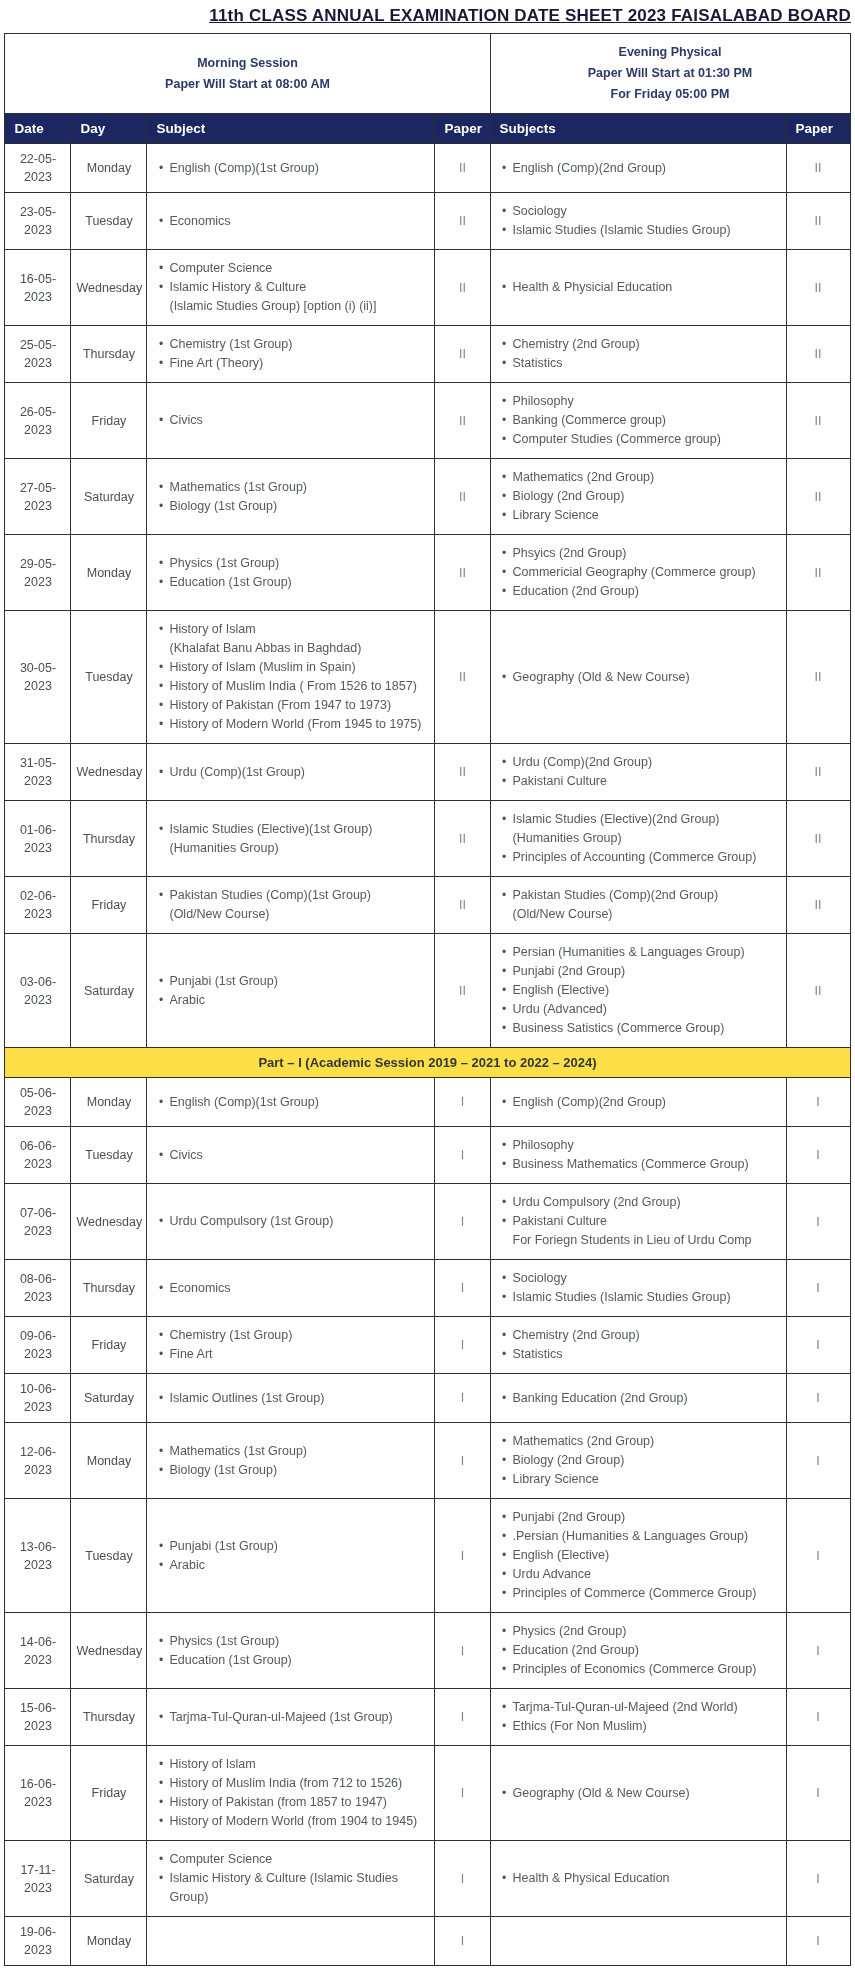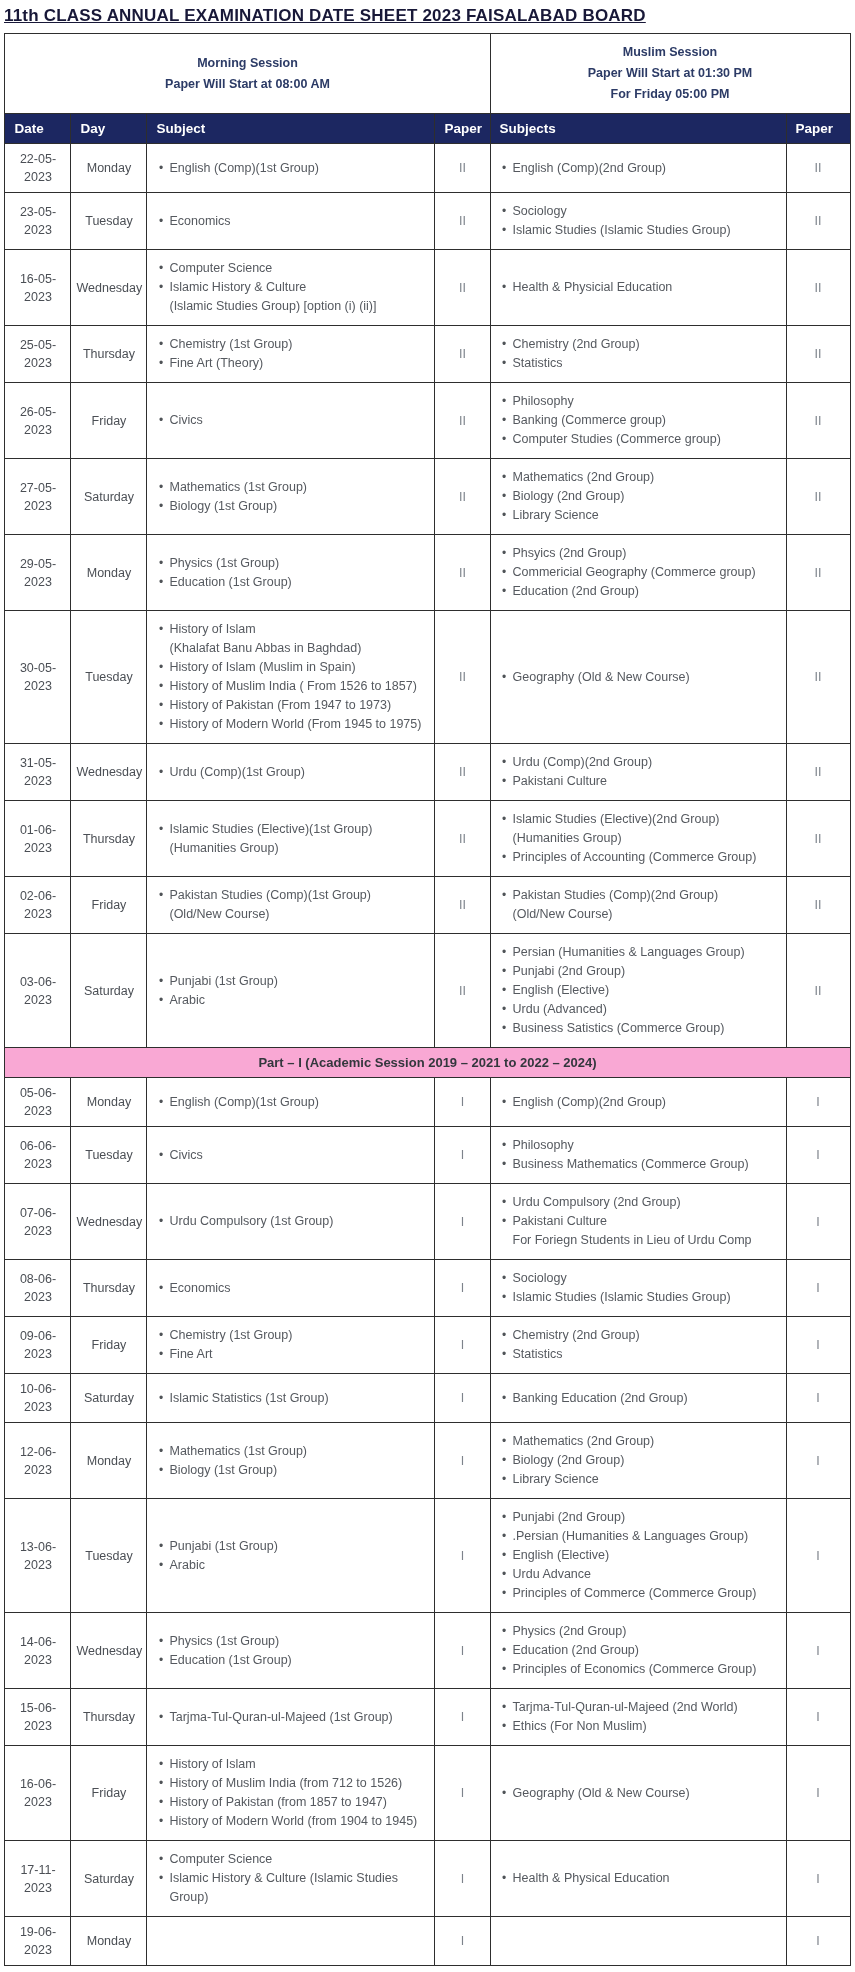--- a/index.html
+++ b/index.html
@@ -4,21 +4,21 @@
 <style>
   * { box-sizing: border-box; }
   html, body { margin: 0; padding: 0; background: #ffffff; }
   body { font-family: "Liberation Sans", sans-serif; width: 855px; }
   .page { width: 855px; padding: 2px 4px 10px 4px; }
 
   .title {
     font-size: 17px;
     font-weight: bold;
     color: #181838;
-    text-align: left;
+    text-align: right;
     text-decoration: underline;
     margin: 4px 0 7px 0;
     letter-spacing: 0.2px;
   }
 
   table.datesheet {
     border-collapse: collapse;
     width: 845px;
     table-layout: fixed;
     margin: 0 auto;
@@ -77,21 +77,21 @@
     vertical-align: middle;
     color: #7d838b;
     font-size: 12.5px;
   }
   tr.divider td {
     text-align: center;
     font-weight: bold;
     color: #33373d;
     font-size: 13px;
     padding: 7px 4px;
-    background: #f9a8d4;
+    background: #fde047;
   }
 </style>
 </head>
 <body>
 
 <div class="page">
   <h1 class="title">11th CLASS ANNUAL EXAMINATION DATE SHEET 2023 FAISALABAD BOARD</h1>
 
   <table class="datesheet">
     <colgroup>
@@ -102,21 +102,21 @@
       <col style="width:296px">
       <col style="width:64px">
     </colgroup>
     <thead>
       <tr>
         <td class="session" colspan="4">
           <div class="sline">Morning Session</div>
           <div class="sline">Paper Will Start at 08:00 AM</div>
         </td>
         <td class="session" colspan="2">
-          <div class="sline">Muslim Session</div>
+          <div class="sline">Evening Physical</div>
           <div class="sline">Paper Will Start at 01:30 PM</div>
           <div class="sline">For Friday 05:00 PM</div>
         </td>
       </tr>
       <tr class="cols">
         <th>Date</th>
         <th>Day</th>
         <th>Subject</th>
         <th>Paper</th>
         <th>Subjects</th>
@@ -759,21 +759,21 @@
           <td class="paper">I</td>
         </tr>
         <tr>
           <td class="c">10-06-2023</td>
           <td class="c">Saturday</td>
           <td class="subjects">
             <ul>
               <li>
                 <div class="line">
                   <span class="bullet">•</span>
-                  <span>Islamic Statistics (1st Group)</span>
+                  <span>Islamic Outlines (1st Group)</span>
                 </div>
               </li>
             </ul>
           </td>
           <td class="paper">I</td>
           <td class="subjects">
             <ul>
               <li>
                 <div class="line">
                   <span class="bullet">•</span>

